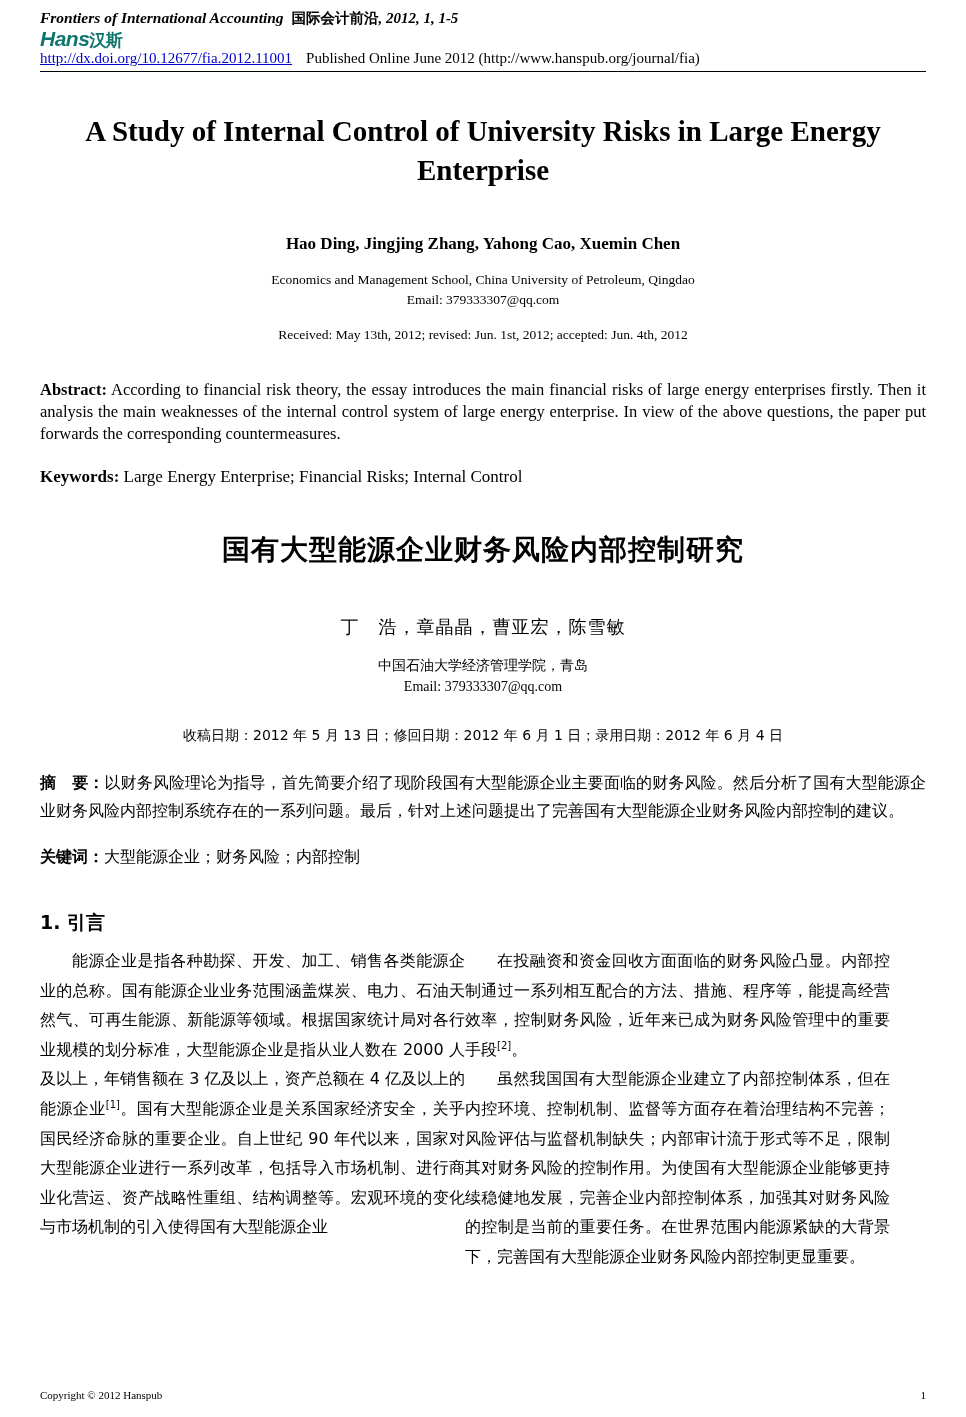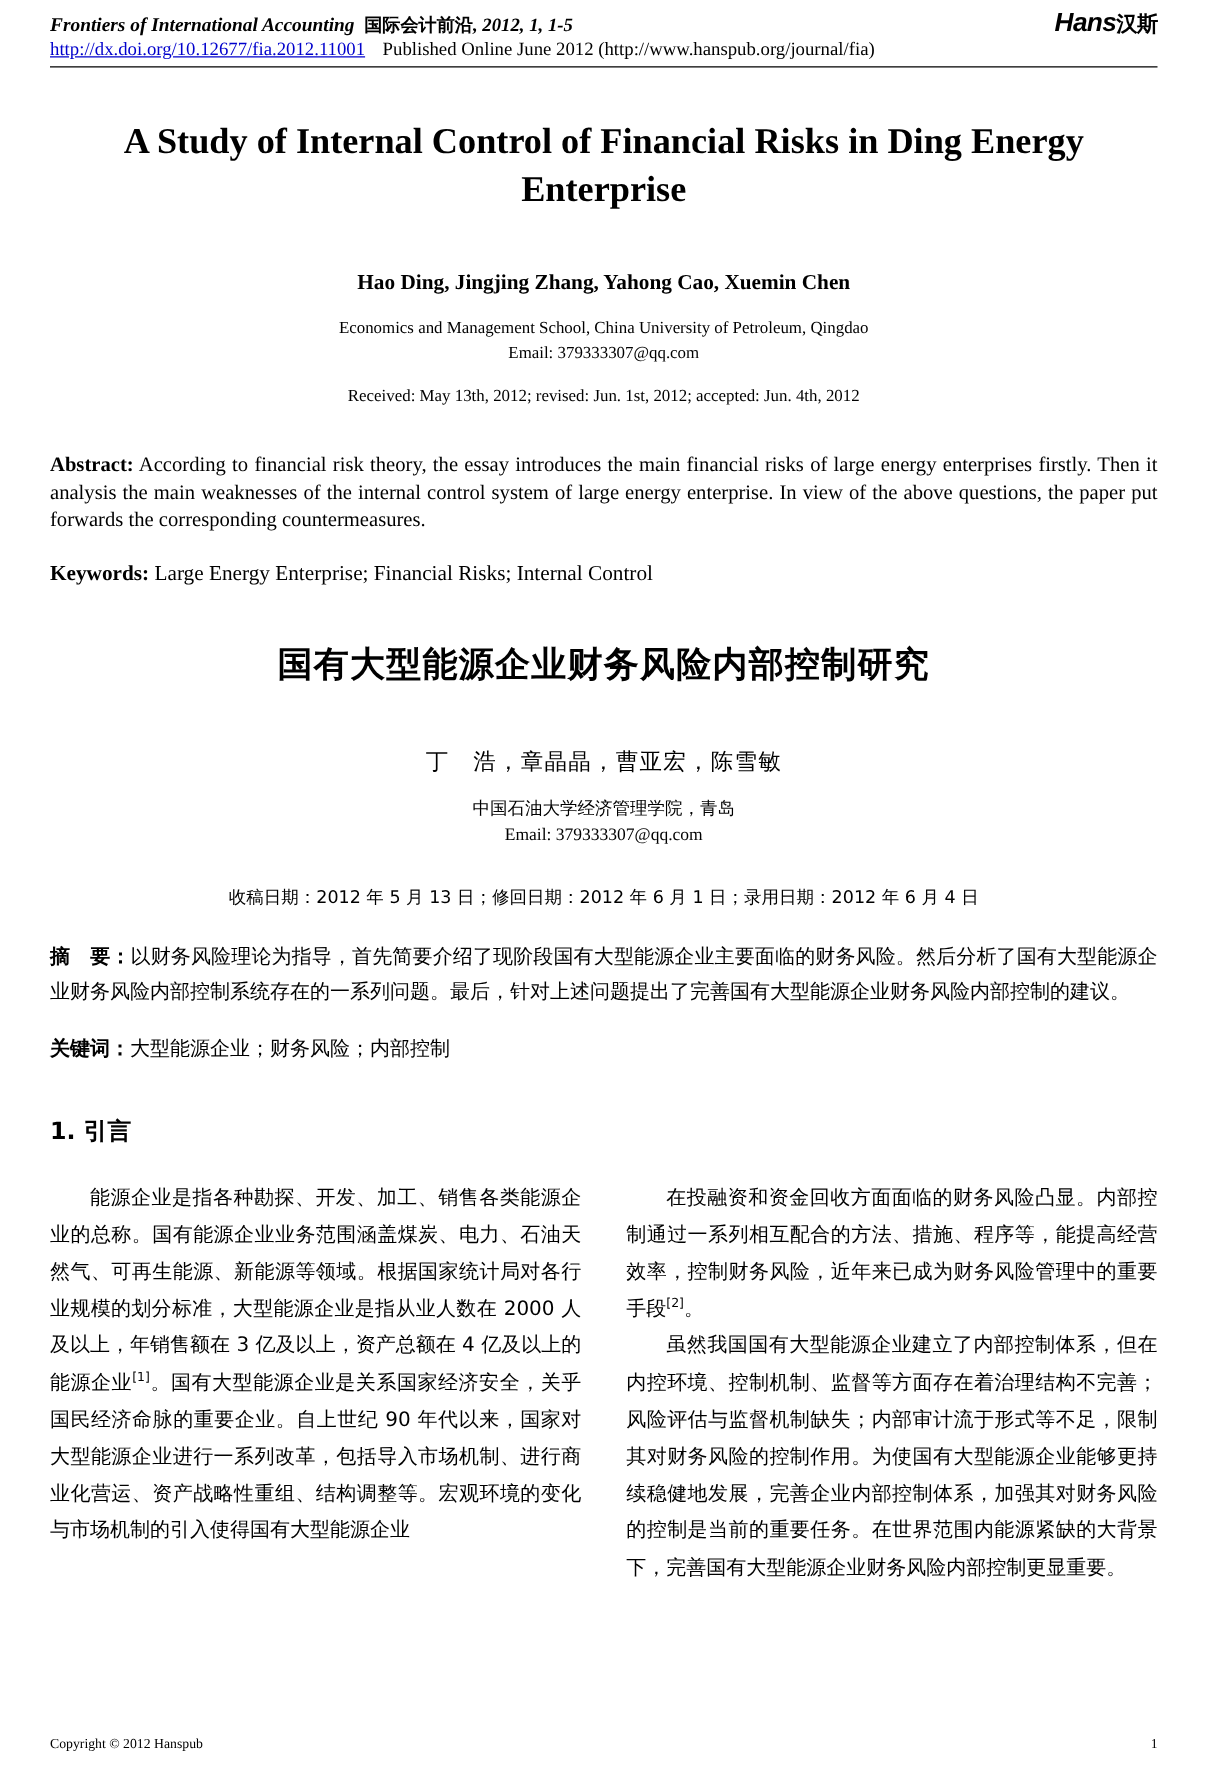--- a/index.html
+++ b/index.html
@@ -27,22 +27,22 @@
     left: 40px;
     right: 40px;
     top: 8px;
     width: 886px;
   }
 
   
   .header-row {
     display: flex;
     align-items: baseline;
-    justify-content: space-between;
     line-height: 1.25;
+    flex-direction: column;
   }
   .journal-line1 {
     font-size: 15.5px;
     white-space: nowrap;
   }
   .journal-title-en {
     font-style: italic;
     font-weight: bold;
   }
   .journal-title-cn {
@@ -53,21 +53,21 @@
   .journal-vol {
     font-style: italic;
     font-weight: bold;
     font-size: 15px;
   }
   .logo {
     font-family: "Liberation Sans", sans-serif;
     font-weight: bold;
     font-size: 21px;
     font-style: italic;
-    color: #000000;
+    color: #0f766e;
     letter-spacing: -0.5px;
     white-space: nowrap;
     line-height: 1;
   }
   .logo .cn {
     font-family: "DejaVu Sans", sans-serif;
     font-style: normal;
     font-size: 17px;
   }
   .doi-line {
@@ -180,22 +180,21 @@
 
   
   .section-heading {
     font-family: "DejaVu Sans", sans-serif;
     font-weight: bold;
     font-size: 19px;
     margin: 42px 0 0 0;
   }
   .columns {
     display: flex;
-    gap: 36px;
-    margin-top: 25px;
+    margin-top: 10px;
   }
   .col {
     width: 425px;
     font-family: "DejaVu Sans", sans-serif;
     font-size: 16px;
     line-height: 1.85;
     text-align: justify;
   }
   .col p {
     margin: 0;
@@ -234,21 +233,21 @@
       </div>
       <div class="logo"><span>Hans</span><span class="cn">汉斯</span></div>
     </div>
 
     <div class="doi-line">
       <a class="doi-link" href="#">http://dx.doi.org/10.12677/fia.2012.11001</a><span class="pub-online">Published Online June 2012 (http://www.hanspub.org/journal/fia)</span>
     </div>
 
     <hr class="rule">
 
-    <div class="title-en">A Study of Internal Control of Financial Risks in Ding Energy Enterprise</div>
+    <div class="title-en">A Study of Internal Control of University Risks in Large Energy Enterprise</div>
 
     <div class="authors-en">Hao Ding, Jingjing Zhang, Yahong Cao, Xuemin Chen</div>
 
     <div class="affil-en">
       <div>Economics and Management School, China University of Petroleum, Qingdao</div>
       <div>Email: 379333307@qq.com</div>
     </div>
 
     <div class="dates-en">Received: May 13th, 2012; revised: Jun. 1st, 2012; accepted: Jun. 4th, 2012</div>
 

